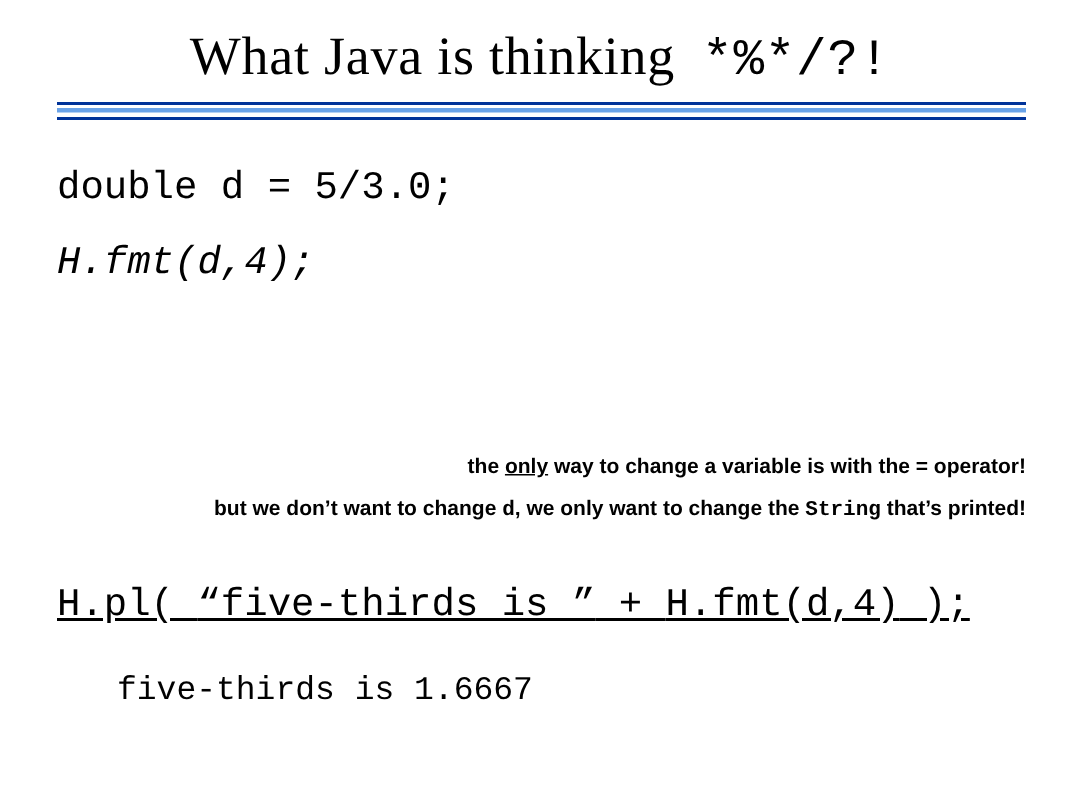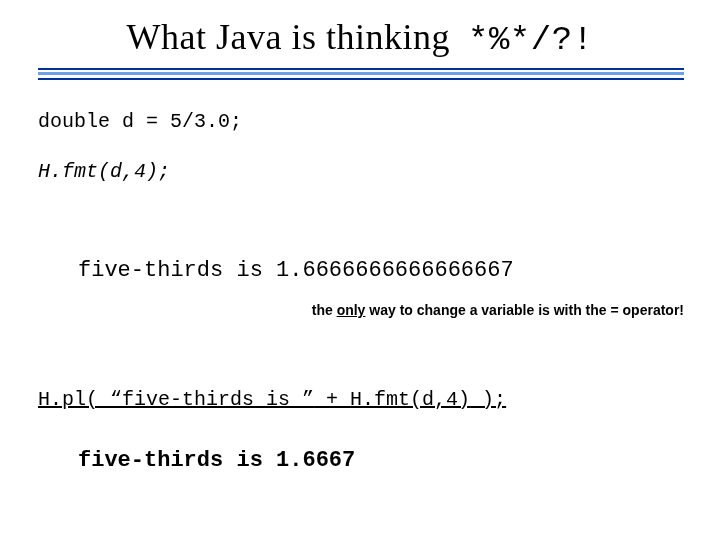--- a/index.html
+++ b/index.html
@@ -50,21 +50,21 @@
     top: 4px;
     height: 3px;
     background: #6aa3e8;
   }
   .mono {
     font-family: "Courier New", Courier, monospace;
   }
   .line {
     position: absolute;
     left: 38px;
-    font-size: 20px;
+    font-size: 26px;
     white-space: pre;
   }
   .out {
     position: absolute;
     left: 78px;
     font-size: 22px;
     white-space: pre;
   }
   .note {
     position: absolute;
@@ -93,24 +93,26 @@
   <div class="dbl-rule" style="top:68px;">
     <div class="outer"></div>
     <div class="inner"></div>
   </div>
 
   <div class="line mono" style="top:110px;">double d = 5/3.0;</div>
 
   <div class="line mono" style="top:160px;font-style:italic;">H.fmt(d,4);</div>
 
 
-  <div class="out mono" style="top:258px;">five-thirds is 1.6666666666666667</div>
 
   <div class="note" style="top:302px;">
     <b><span>the </span><span class="under">only</span><span> way to change a variable is with the = operator!</span></b>
   </div>
 
+  <div class="note" style="top:330px;">
+    <b><span>but we don’t want to change </span><span class="mono-inline">d</span><span>, we only want to change the </span><span class="mono-inline">String</span><span> that’s printed!</span></b>
+  </div>
 
   <div class="line mono" style="top:388px;text-decoration:underline;"><span>H.pl( </span><span>“five-thirds is ”</span><span> + </span><span>H.fmt(d,4)</span><span> );</span></div>
 
-  <div class="out mono" style="top:448px;font-weight:bold;">five-thirds is 1.6667</div>
+  <div class="out mono" style="top:448px;">five-thirds is 1.6667</div>
 
 </div>
 
 </body></html>

